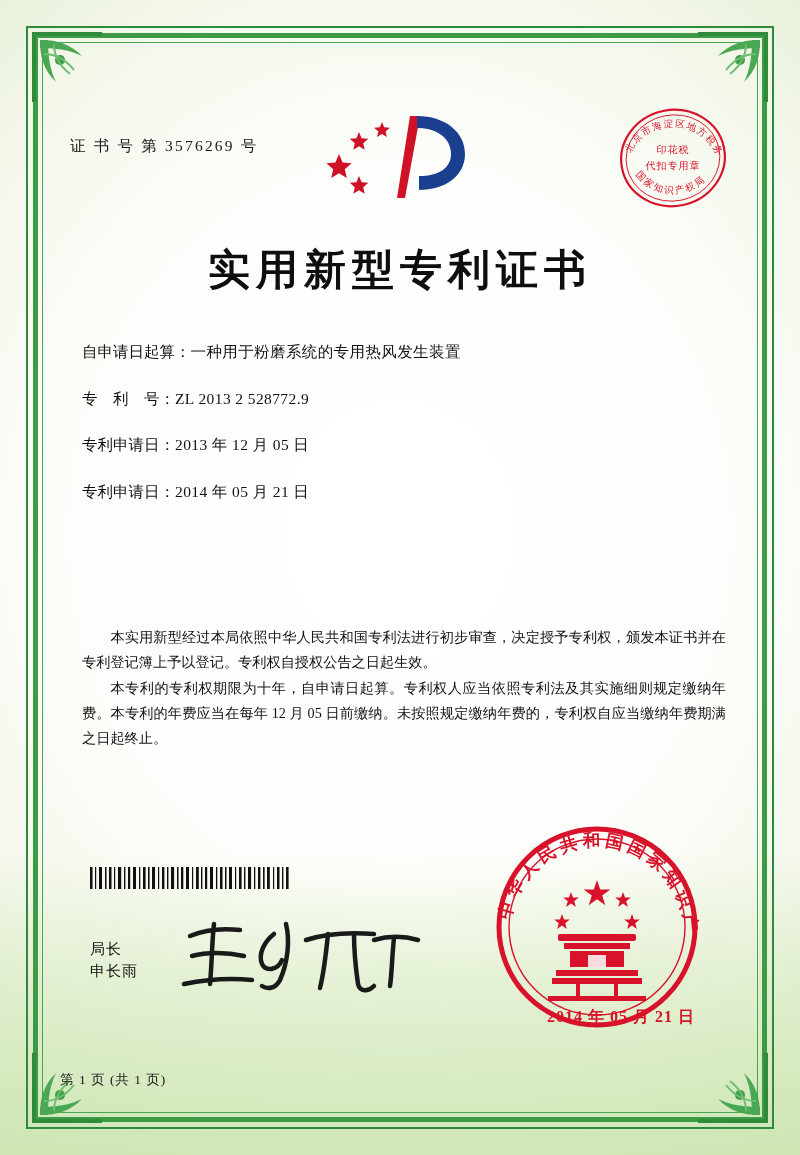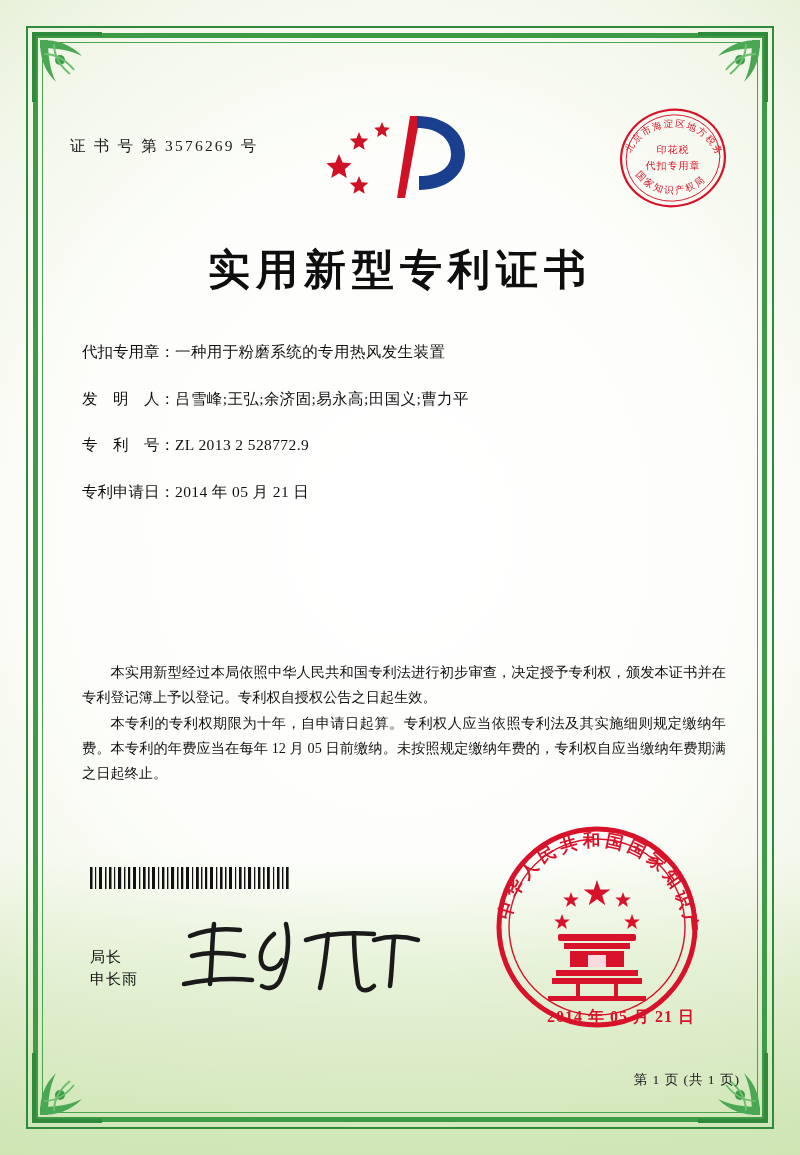--- a/index.html
+++ b/index.html
@@ -123,21 +123,21 @@
   .field-value {
     display: inline;
     letter-spacing: 0.4px;
     margin-top: 44px;
   }
 
   .paragraphs {
     position: absolute;
     left: 22px;
     right: 14px;
-    top: 608px;
+    top: 573px;
     font-size: 14.2px;
     line-height: 25px;
     color: #111;
     text-align: justify;
   }
   .paragraphs p {
     margin: 0 0 1px 0;
     text-indent: 2em;
   }
 
@@ -152,21 +152,20 @@
 
   
   .sig-block {
     position: absolute;
     left: 30px;
     top: 886px;
     font-size: 15px;
     line-height: 22px;
     letter-spacing: 1px;
     color: #111;
-    margin-top: 8px;
   }
   .signature {
     position: absolute;
     left: 118px;
     top: 858px;
     width: 250px;
     height: 92px;
   }
 
   
@@ -185,21 +184,21 @@
     color: #d8122a;
     letter-spacing: 1px;
     font-weight: bold;
     white-space: nowrap;
   }
 
   .footer {
     position: absolute;
     left: 0; right: 0;
     bottom: 14px;
-    text-align: right;
+    text-align: left;
     font-size: 13.5px;
     color: #1a1a1a;
     letter-spacing: 1px;
   }
 </style>
 </head>
 <body>
 
 <div class="page">
   <div class="paper"></div>
@@ -287,27 +286,27 @@
         </text>
         <text x="59" y="51" text-anchor="middle" font-size="10" fill="#d8122a" font-family="'DejaVu Serif', serif" letter-spacing="1">印花税</text>
         <text x="59" y="67" text-anchor="middle" font-size="10" fill="#d8122a" font-family="'DejaVu Serif', serif" letter-spacing="1">代扣专用章</text>
       </svg>
     </div>
 
     <div class="title">实用新型专利证书</div>
 
     <div class="fields">
       <div class="field-row">
-        <span class="field-label">代扣专用章：</span><span class="field-value">一种用于粉磨系统的专用热风发生装置</span>
-      </div>
-      <div class="field-row">
-        <span class="field-label">发　明　人：</span><span class="field-value">吕雪峰;王弘;余济固;易永高;田国义;曹力平</span>
+        <span class="field-label">自申请日起算：</span><span class="field-value">一种用于粉磨系统的专用热风发生装置</span>
       </div>
       <div class="field-row">
         <span class="field-label">专　利　号：</span><span class="field-value">ZL 2013 2 528772.9</span>
+      </div>
+      <div class="field-row">
+        <span class="field-label">专利申请日：</span><span class="field-value">2013 年 12 月 05 日</span>
       </div>
       <div class="field-row">
         <span class="field-label">专利申请日：</span><span class="field-value">2014 年 05 月 21 日</span>
       </div>
     </div>
 
     <div class="paragraphs">
       <p>本实用新型经过本局依照中华人民共和国专利法进行初步审查，决定授予专利权，颁发本证书并在专利登记簿上予以登记。专利权自授权公告之日起生效。</p>
       <p>本专利的专利权期限为十年，自申请日起算。专利权人应当依照专利法及其实施细则规定缴纳年费。本专利的年费应当在每年 12 月 05 日前缴纳。未按照规定缴纳年费的，专利权自应当缴纳年费期满之日起终止。</p>
     </div>

